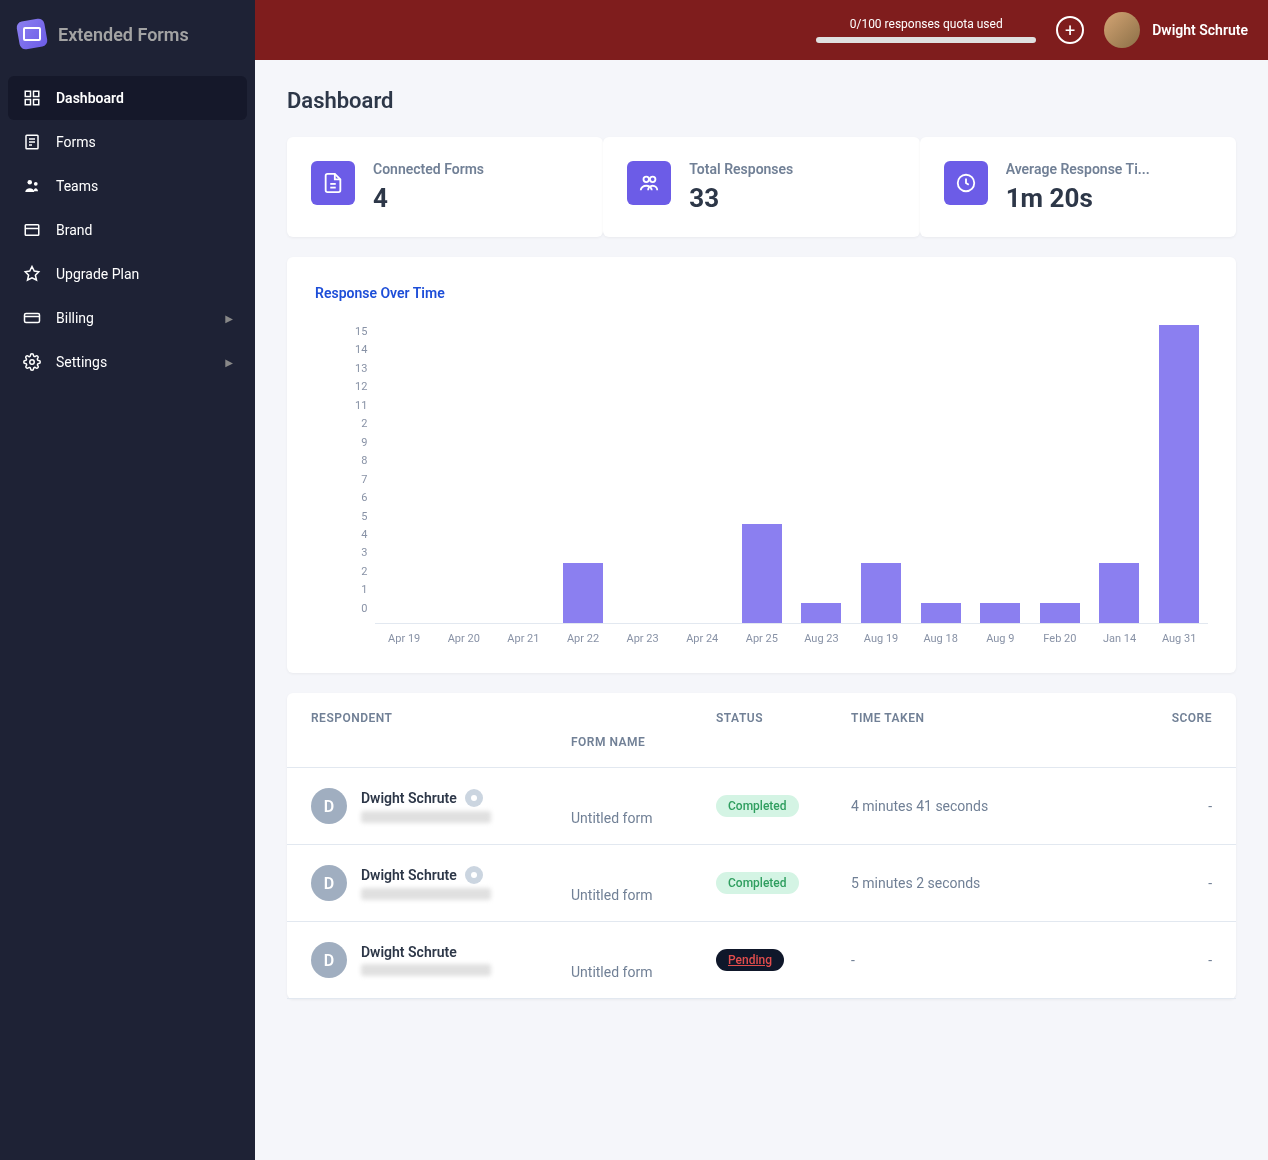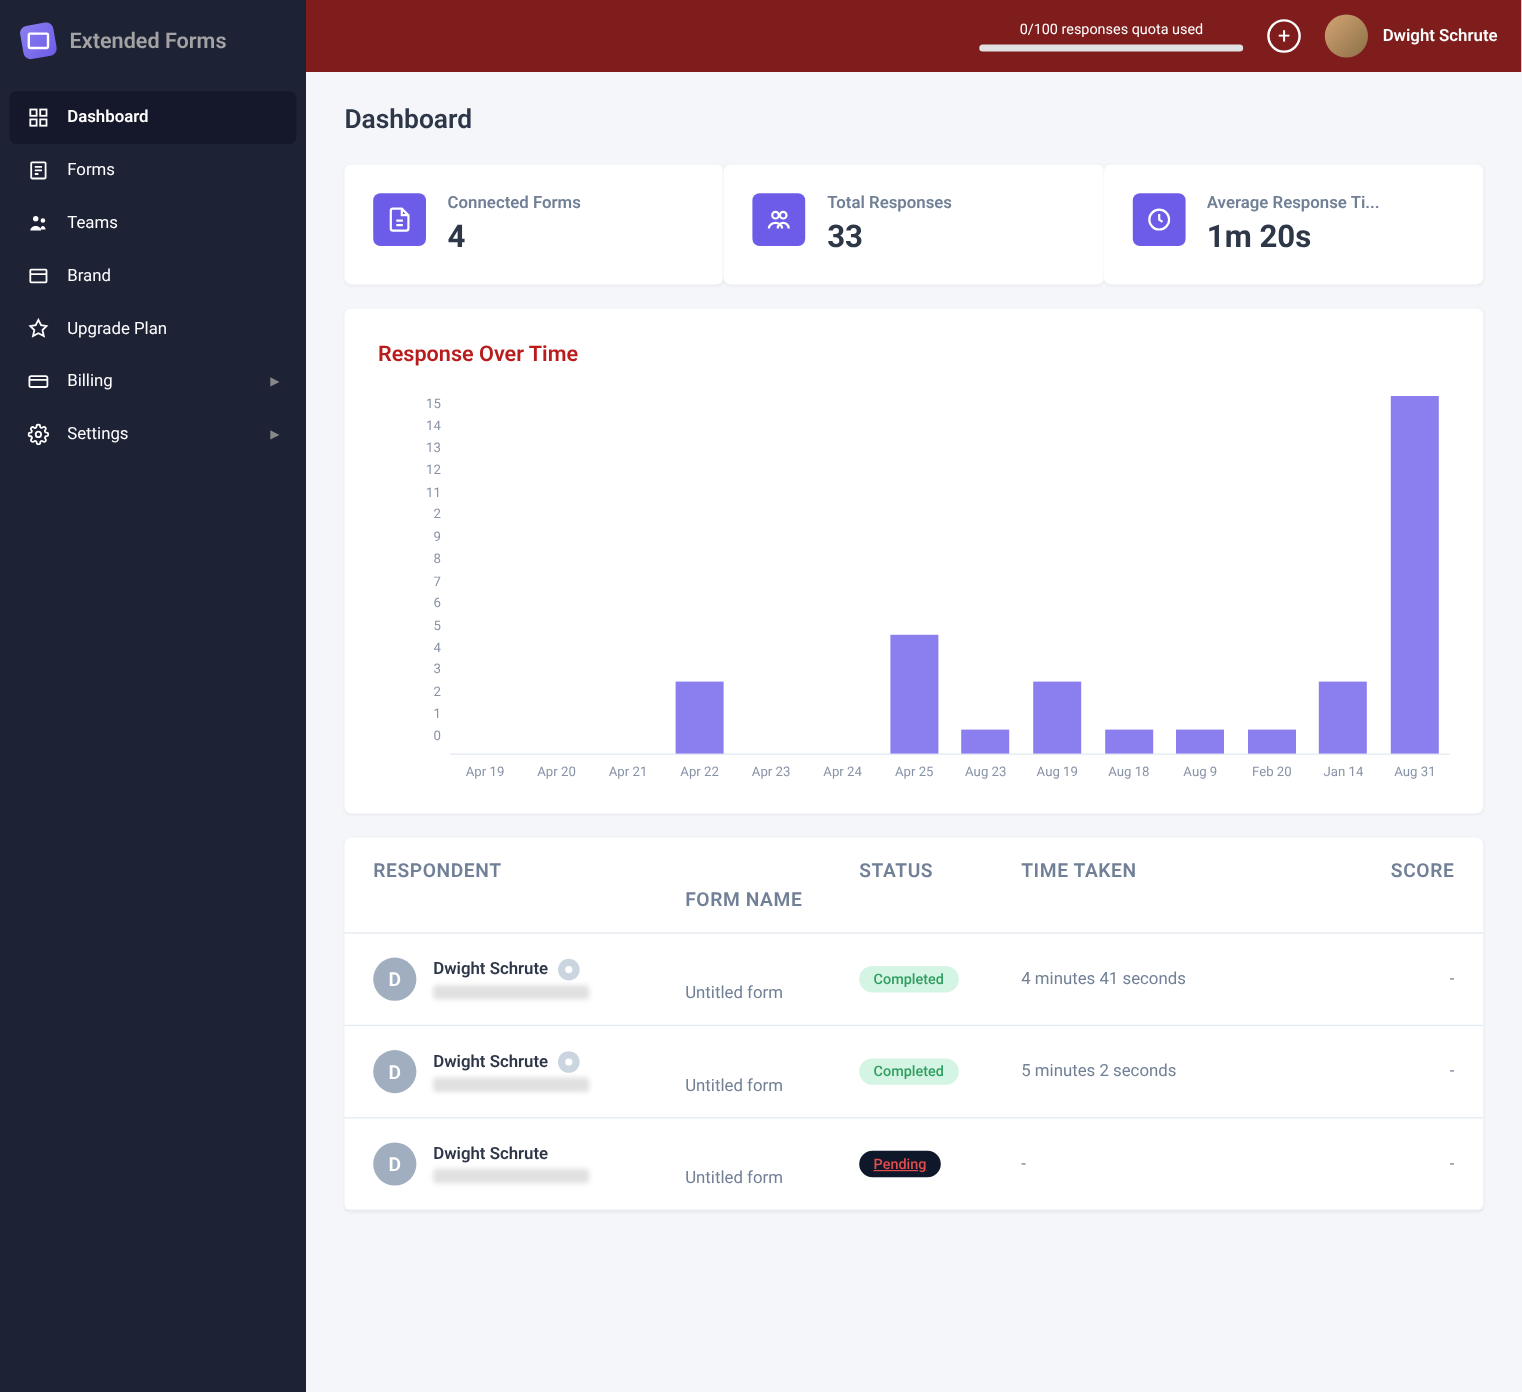--- a/index.html
+++ b/index.html
@@ -30,34 +30,34 @@
     .page-title { font-size: 22px; font-weight: 600; color: #2d3748; margin-bottom: 24px; }
     
     .stats-row { display: flex; margin-bottom: 20px; }
     .stat-card { flex: 1; background: #fff; border-radius: 6px; padding: 24px; display: flex; gap: 18px; align-items: flex-start; box-shadow: 0 1px 3px rgba(0,0,0,0.05); }
     .stat-icon { width: 44px; height: 44px; background: #6c5ce7; border-radius: 6px; display: flex; align-items: center; justify-content: center; color: #fff; flex-shrink: 0; }
     .stat-label { color: #718096; font-size: 14px; font-weight: 600; margin-bottom: 6px; white-space: nowrap; overflow: hidden; text-overflow: ellipsis; }
     .stat-value { color: #2d3748; font-size: 26px; font-weight: 700; }
     .stat-text { min-width: 0; flex: 1; }
     
     .chart-card { background: #fff; border-radius: 6px; padding: 28px; margin-bottom: 20px; box-shadow: 0 1px 3px rgba(0,0,0,0.05); }
-    .chart-title { color: #b91c1c; font-size: 18px; font-weight: 600; margin-bottom: 24px; }
+    .chart-title { color: #1d4ed8; font-size: 14px; font-weight: 600; margin-bottom: 24px; }
     .chart-area { display: flex; height: 320px; padding-left: 40px; }
     .chart-yaxis { display: flex; flex-direction: column; justify-content: space-between; margin-right: 8px; height: 290px; }
     .chart-ylabel { color: #8892a6; font-size: 11px; text-align: right; }
     .chart-plot { flex: 1; display: flex; flex-direction: column; }
     .chart-bars { flex: 1; display: flex; align-items: flex-end; gap: 18px; height: 290px; border-bottom: 1px solid #e2e8f0; padding: 0 8px; }
     .chart-bar-col { flex: 1; display: flex; flex-direction: column; align-items: center; height: 100%; justify-content: flex-end; }
     .chart-bar { width: 100%; background: #8b7ff0; max-width: 40px; }
     .chart-xlabels { display: flex; gap: 18px; padding: 8px 8px 0; }
     .chart-xlabel { flex: 1; color: #8892a6; font-size: 11px; text-align: center; }
     
     .table-card { background: #fff; border-radius: 6px; box-shadow: 0 1px 3px rgba(0,0,0,0.05); }
     .table-header { display: flex; padding: 18px 24px; border-bottom: 1px solid #e2e8f0; }
-    .table-header > div { color: #718096; font-size: 16px; font-weight: 600; letter-spacing: 0.5px; }
+    .table-header > div { color: #718096; font-size: 12px; font-weight: 600; letter-spacing: 0.5px; }
     .col-respondent { width: 260px; }
     .col-form { width: 145px; margin-top: 24px; }
     .col-status { width: 135px; }
     .col-time { width: 205px; }
     .col-score { flex: 1; text-align: right; }
     .table-row { display: flex; align-items: center; padding: 18px 24px; border-bottom: 1px solid #e2e8f0; }
     .respondent-cell { display: flex; align-items: center; gap: 14px; }
     .respondent-avatar { width: 36px; height: 36px; border-radius: 50%; background: #a0aec0; color: #fff; display: flex; align-items: center; justify-content: center; font-weight: 600; }
     .respondent-name { color: #2d3748; font-weight: 600; font-size: 14px; display: flex; align-items: center; gap: 8px; }
     .respondent-email { color: transparent; background: #e0e0e0; border-radius: 3px; width: 130px; height: 12px; margin-top: 4px; filter: blur(2px); }

